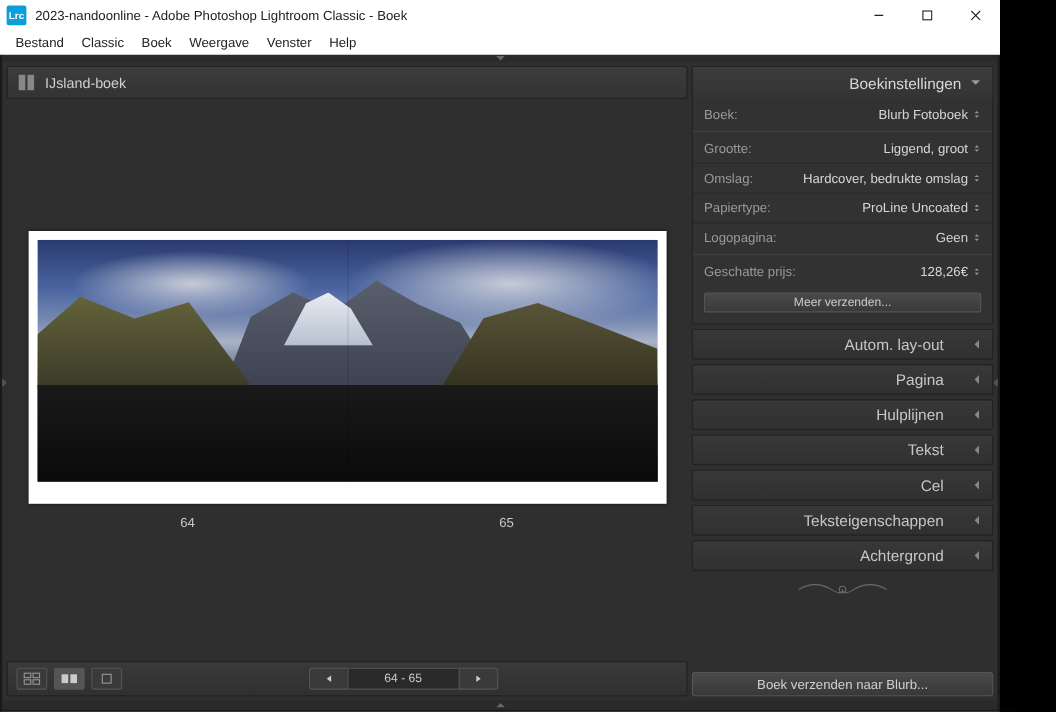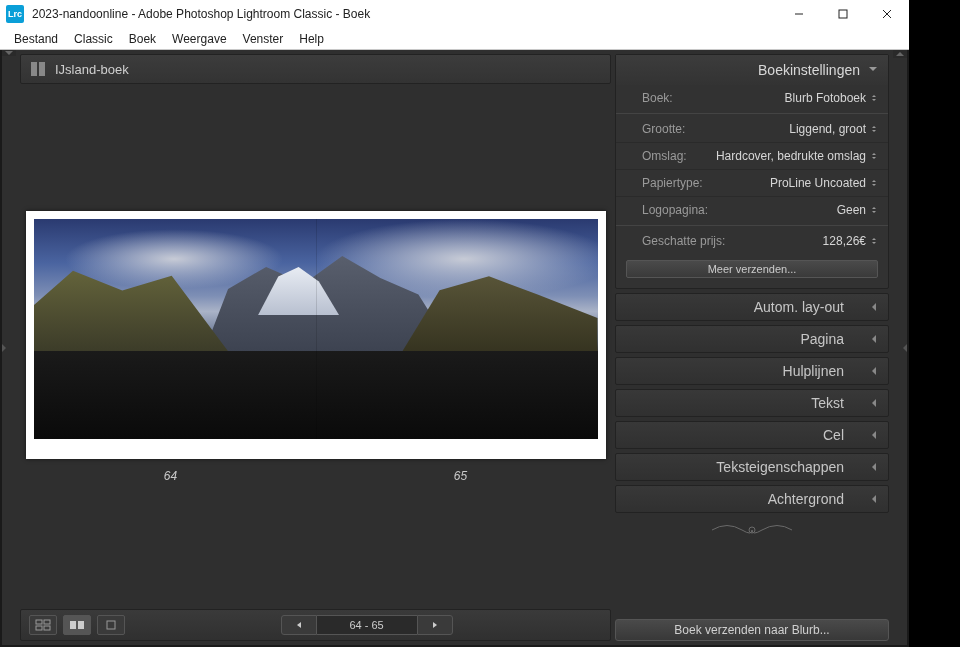--- a/index.html
+++ b/index.html
@@ -9,35 +9,35 @@
   .titlebar { height: 28px; background: #fff; display: flex; align-items: center; padding: 0 0 0 6px; font-size: 12px; color: #222; }
   .titlebar .app-icon { width: 18px; height: 18px; background: #0a9fd8; border-radius: 2px; display: flex; align-items: center; justify-content: center; color: #fff; font-size: 9px; font-weight: bold; margin-right: 8px; }
   .titlebar .title-text { flex: 1; }
   .win-controls { display: flex; height: 100%; }
   .win-btn { width: 44px; height: 100%; display: flex; align-items: center; justify-content: center; }
   .win-btn svg { width: 10px; height: 10px; stroke: #222; stroke-width: 1; fill: none; }
   
   .menubar { height: 22px; background: #fff; display: flex; align-items: center; padding: 0 6px; border-bottom: 1px solid #c8c8c8; font-size: 12px; }
   .menubar .menu-item { padding: 0 8px; color: #222; }
   
-  .workspace { flex: 1; background: #2f2f2f; position: relative; display: flex; flex-direction: row; border: 2px solid #1a1a1a; border-top: none; }
+  .workspace { flex: 1; background: #2f2f2f; position: relative; display: flex; flex-direction: column; border: 2px solid #1a1a1a; border-top: none; }
   .top-collapse { height: 6px; background: #2a2a2a; display:flex; align-items:center; justify-content:center;}
   .top-collapse svg, .bottom-collapse svg { width:14px; height:6px; }
   .side-caret { position:absolute; top:50%; transform:translateY(-50%); width:8px; height:18px; display:flex; align-items:center; justify-content:center;}
   .side-caret.left { left:-2px; }
   .side-caret.right { right:-2px; }
   .side-caret svg { width:6px; height:12px; fill:#555;}
   .content-row { flex: 1; display: flex; min-height: 0; }
   
   .main-col { flex: 1; display: flex; flex-direction: column; min-width: 0; padding: 4px; }
   .collection-bar { height: 30px; background: linear-gradient(#3c3c3c,#333); border: 1px solid #222; border-radius: 2px; display: flex; align-items: center; padding: 0 10px; color: #cfcfcf; font-size: 13px; gap: 10px; }
   .coll-icon-stack { display:flex; gap:2px; }
   .coll-icon-stack div { width:6px; height:14px; background:#888; }
   .preview-area { flex: 1; background: #2f2f2f; display: flex; flex-direction: column; align-items: center; justify-content: center; position: relative; }
-  .spread-wrap { display:flex; flex-direction:column; align-items:center;font-style:italic;}
+  .spread-wrap { display:flex; flex-direction:column; align-items:center;}
   .spread { width: 580px; height: 248px; background: #fff; box-shadow: 0 0 4px rgba(0,0,0,0.6); padding: 8px; position: relative; }
   .spread-inner { width:100%; height: 220px; position:relative; overflow:hidden; }
   .spread-gutter { position:absolute; left:50%; top:0; width:1px; height:100%; background:rgba(0,0,0,0.12); }
   
   .sky { position:absolute; inset:0; background: linear-gradient(#2a3a70 0%, #4a64a0 20%, #7e8fb5 35%, #aab3c7 42%, #606e8c 55%, #1c1c1c 62%, #0e0e0e 100%); }
   .cloud { position:absolute; background: radial-gradient(ellipse at center, #c7cbd6 0%, rgba(199,203,214,0) 70%); }
   .c1 { width:220px; height:60px; top:10px; left:30px;}
   .c2 { width:300px; height:80px; top:0px; left:280px;}
   .mountain { position:absolute; bottom:38%; }
   .m-back { left:30%; width:45%; height:50%; background: linear-gradient(#5c6270, #3c4250); clip-path: polygon(0 100%, 10% 40%, 25% 20%, 40% 35%, 55% 10%, 70% 30%, 85% 45%, 100% 100%); }
@@ -59,21 +59,21 @@
   .pager-display { width:100px; height:20px; background:#2a2a2a; border:1px solid #555; border-left:none; border-right:none; color:#ccc; font-size:11px; display:flex; align-items:center; justify-content:center;}
   
   .right-col { width: 278px; display:flex; flex-direction:column; padding:4px 4px 4px 0; gap:4px;}
   .panel-section { background: #323232; border:1px solid #222; border-radius:2px; }
   .panel-header { height: 30px; display:flex; align-items:center; justify-content:flex-end; padding:0 10px; color:#d8d8d8; font-size:14px; gap:8px; background:linear-gradient(#3c3c3c,#333);}
   .panel-header svg { width:10px; height:10px; fill:#999;}
   .settings-body { padding: 0; }
   .setting-row { display:flex; align-items:center; justify-content:space-between; padding:6px 10px; font-size:12px; border-top:1px solid #2a2a2a;}
   .setting-row:first-child{border-top:none;}
   .setting-row.divider { border-top:1px solid #444; margin-top:2px; padding-top:8px;}
-  .setting-label { color:#9a9a9a;margin-left:16px; }
+  .setting-label { color:#9a9a9a; }
   .setting-value { color:#d6d6d6; display:flex; align-items:center; gap:4px;}
   .setting-value svg { width:8px; height:8px; fill:#999;}
   .info-btn-row { padding: 6px 10px 10px;}
   .info-btn { width:100%; height:18px; background:linear-gradient(#4a4a4a,#3a3a3a); border:1px solid #555; border-radius:2px; color:#ccc; font-size:11px; display:flex; align-items:center; justify-content:center;}
   .collapsed-panel { height:28px; background:linear-gradient(#383838,#303030); border:1px solid #222; border-radius:2px; display:flex; align-items:center; justify-content:flex-end; padding:0 10px; gap:26px; color:#c6c6c6; font-size:14px;}
   .collapsed-panel svg { width:8px; height:10px; fill:#888;}
   .ornament { height:26px; display:flex; align-items:center; justify-content:center;}
   .ornament svg { width:90px; height:18px; stroke:#6a6a6a; fill:none; stroke-width:1;}
   .send-row { margin-top:auto; }
   .send-btn { width:100%; height:22px; background:linear-gradient(#4a4a4a,#383838); border:1px solid #555; border-radius:3px; color:#d0d0d0; font-size:12px; display:flex; align-items:center; justify-content:center;}

